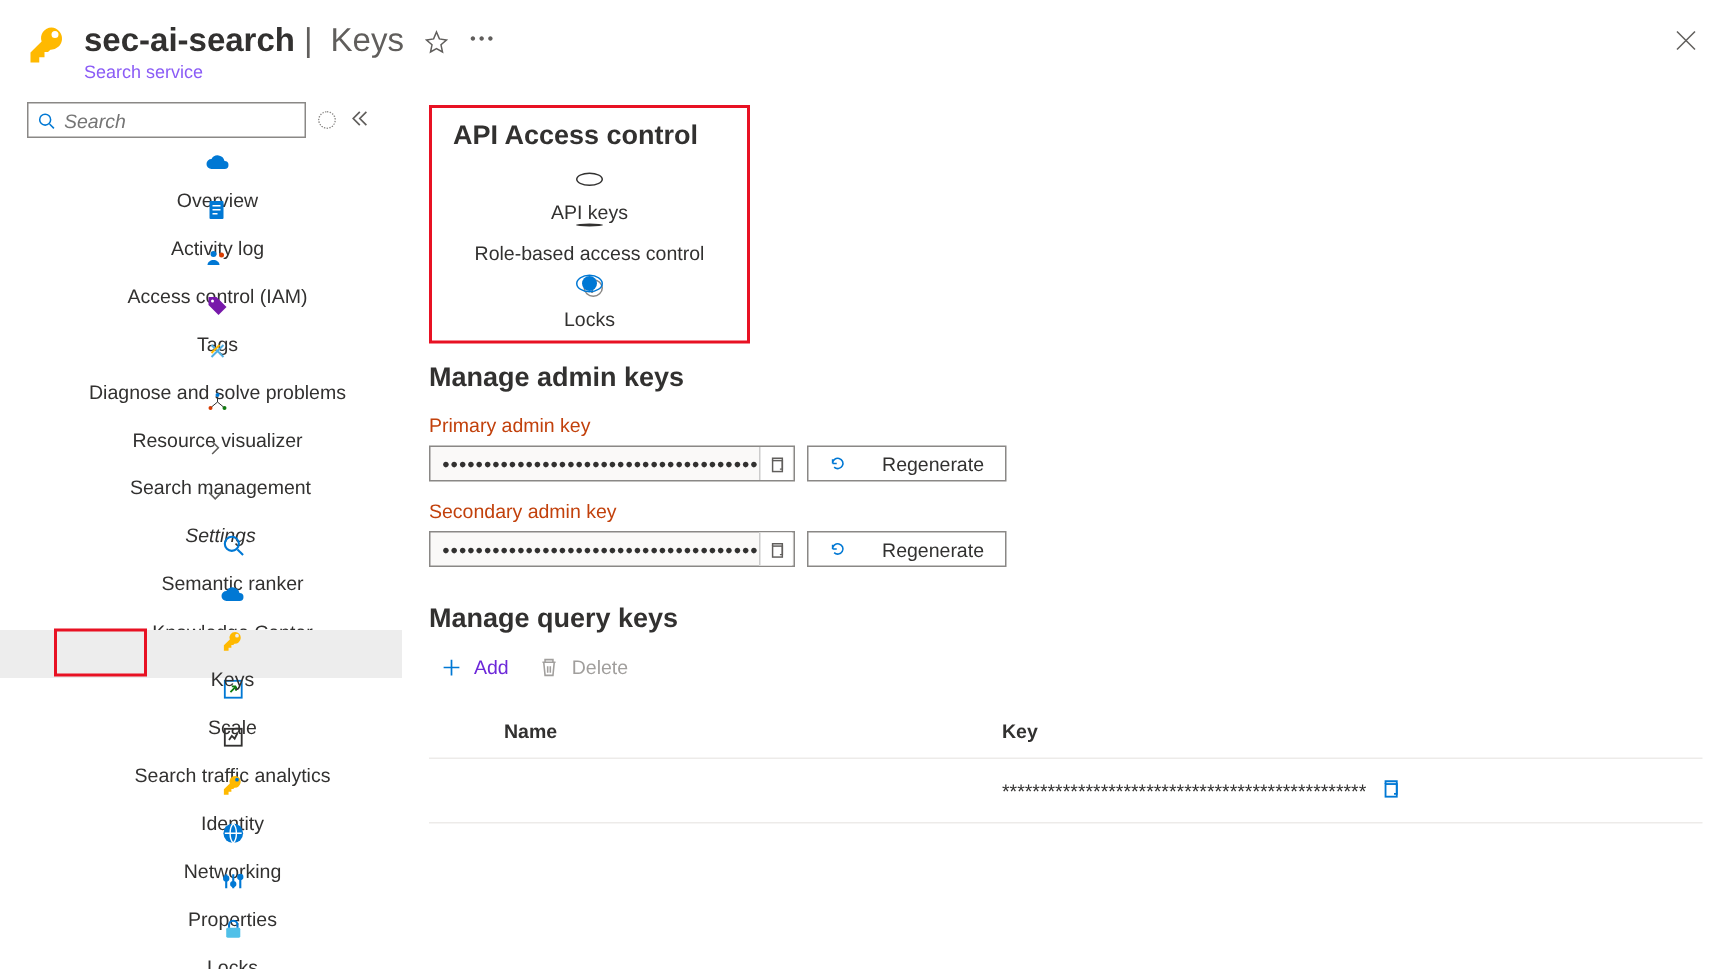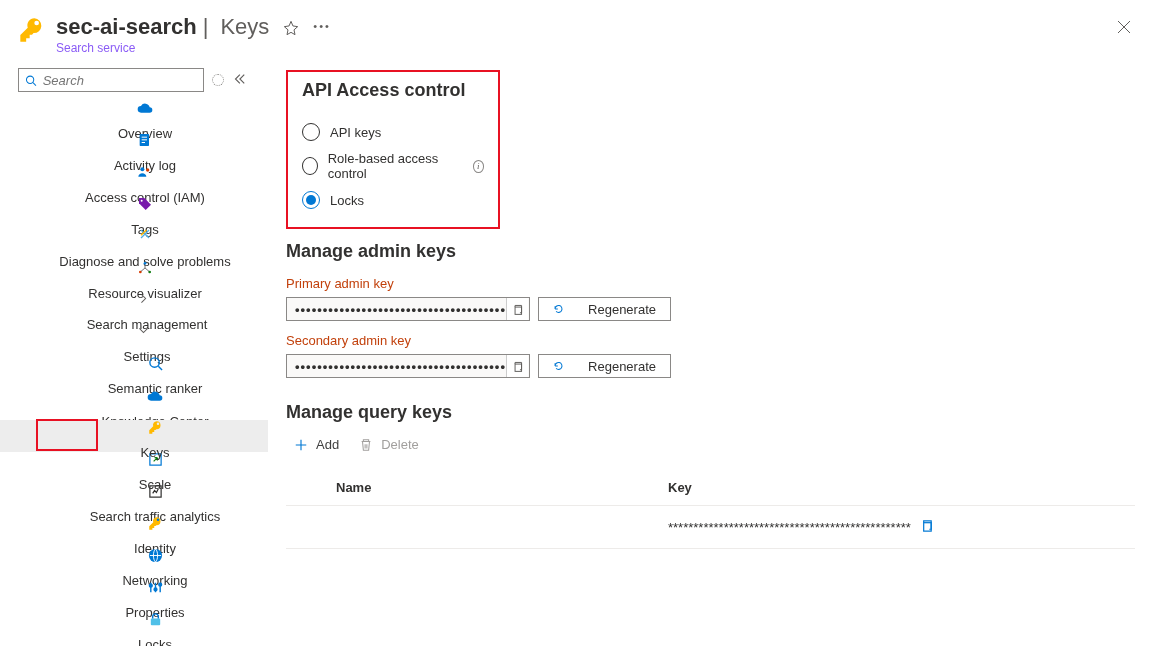--- a/index.html
+++ b/index.html
@@ -130,20 +130,21 @@
     border: 2px solid #e81123;
     padding: 8px 14px 10px 14px;
     width: 214px;
     margin-bottom: 10px;
   }
   .radio-row {
     display: flex;
     align-items: center;
     height: 34px;
     gap: 10px;
+    flex-direction: column;
   }
   .radio-outer {
     width: 18px; height: 18px; border: 1px solid #323130; border-radius: 50%;
     display: flex; align-items: center; justify-content: center;
   }
   .radio-row.selected .radio-outer { border-color: #0078d4; }
   .radio-inner {
     width: 10px; height: 10px; background: #0078d4; border-radius: 50%;
   }
   .info-icon {
@@ -350,21 +351,21 @@
     <div class="nav-item chevron">
       <span class="chev"><svg width="11" height="11" viewBox="0 0 16 16" stroke="#605e5c" fill="none" stroke-width="1.5">
             <path d="M5 2l6 6-6 6"></path>
           </svg></span>
       <span class="label" style="margin-left:6px;">Search management</span>
     </div>
     <div class="nav-item chevron">
       <span class="chev"><svg width="11" height="11" viewBox="0 0 16 16" stroke="#605e5c" fill="none" stroke-width="1.5">
             <path d="M2 5l6 6 6-6"></path>
           </svg></span>
-      <span class="label" style="margin-left:6px;">Settings</span>
+      <span class="label" style="margin-left:6px;font-style:italic;">Settings</span>
     </div>
 
     <div class="nav-item nav-sub">
       <span class="icon">
           <svg width="15" height="15" viewBox="0 0 16 16" fill="none" stroke="#0078d4" stroke-width="1.5">
             <circle cx="7" cy="7" r="5"></circle>
             <path d="M11 11l4 4"></path>
           </svg>
         </span>
       <span class="label">Semantic ranker</span>
@@ -500,21 +501,21 @@
         <svg width="14" height="14" viewBox="0 0 16 16" fill="none" stroke="#0078d4" stroke-width="1.5">
             <path d="M3 8a5 5 0 1 1 1.5 3.5M3 8V4m0 4h4"></path>
           </svg>
         <span>Regenerate</span>
       </div>
     </div>
 
     <div class="section-title" style="margin-top:24px;">Manage query keys</div>
 
     <div class="toolbar">
-      <div class="tool-btn" style="color:#404040;align-items:center;">
+      <div class="tool-btn" style="color:#6d28d9;align-items:center;">
         <svg viewBox="0 0 16 16" stroke="#0078d4" stroke-width="1.3">
             <path d="M8 2v12M2 8h12"></path>
           </svg>
         <span>Add</span>
       </div>
       <div class="tool-btn disabled">
         <svg viewBox="0 0 16 16" stroke="#a19f9d" fill="none" stroke-width="1.2">
             <path d="M3 4h10M5 4V2h6v2M4 4l1 10h6l1-10M7 7v5M9 7v5"></path>
           </svg>
         <span>Delete</span>

